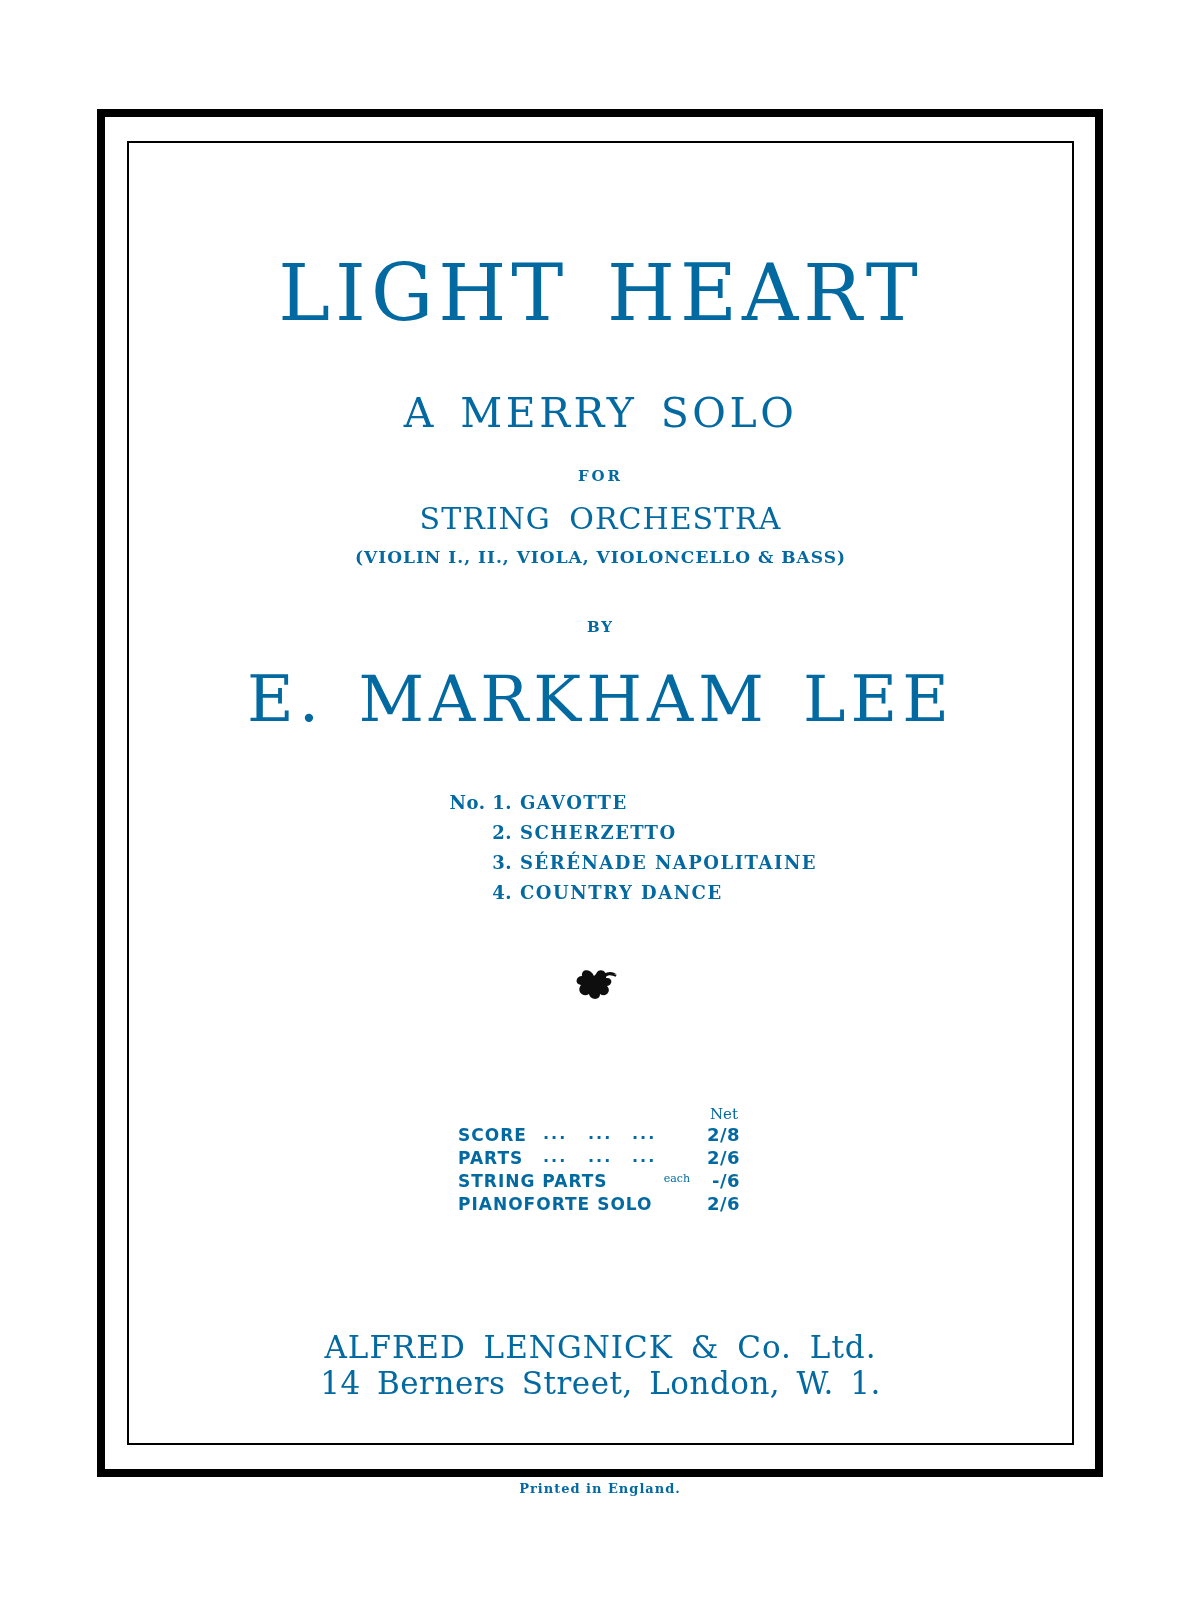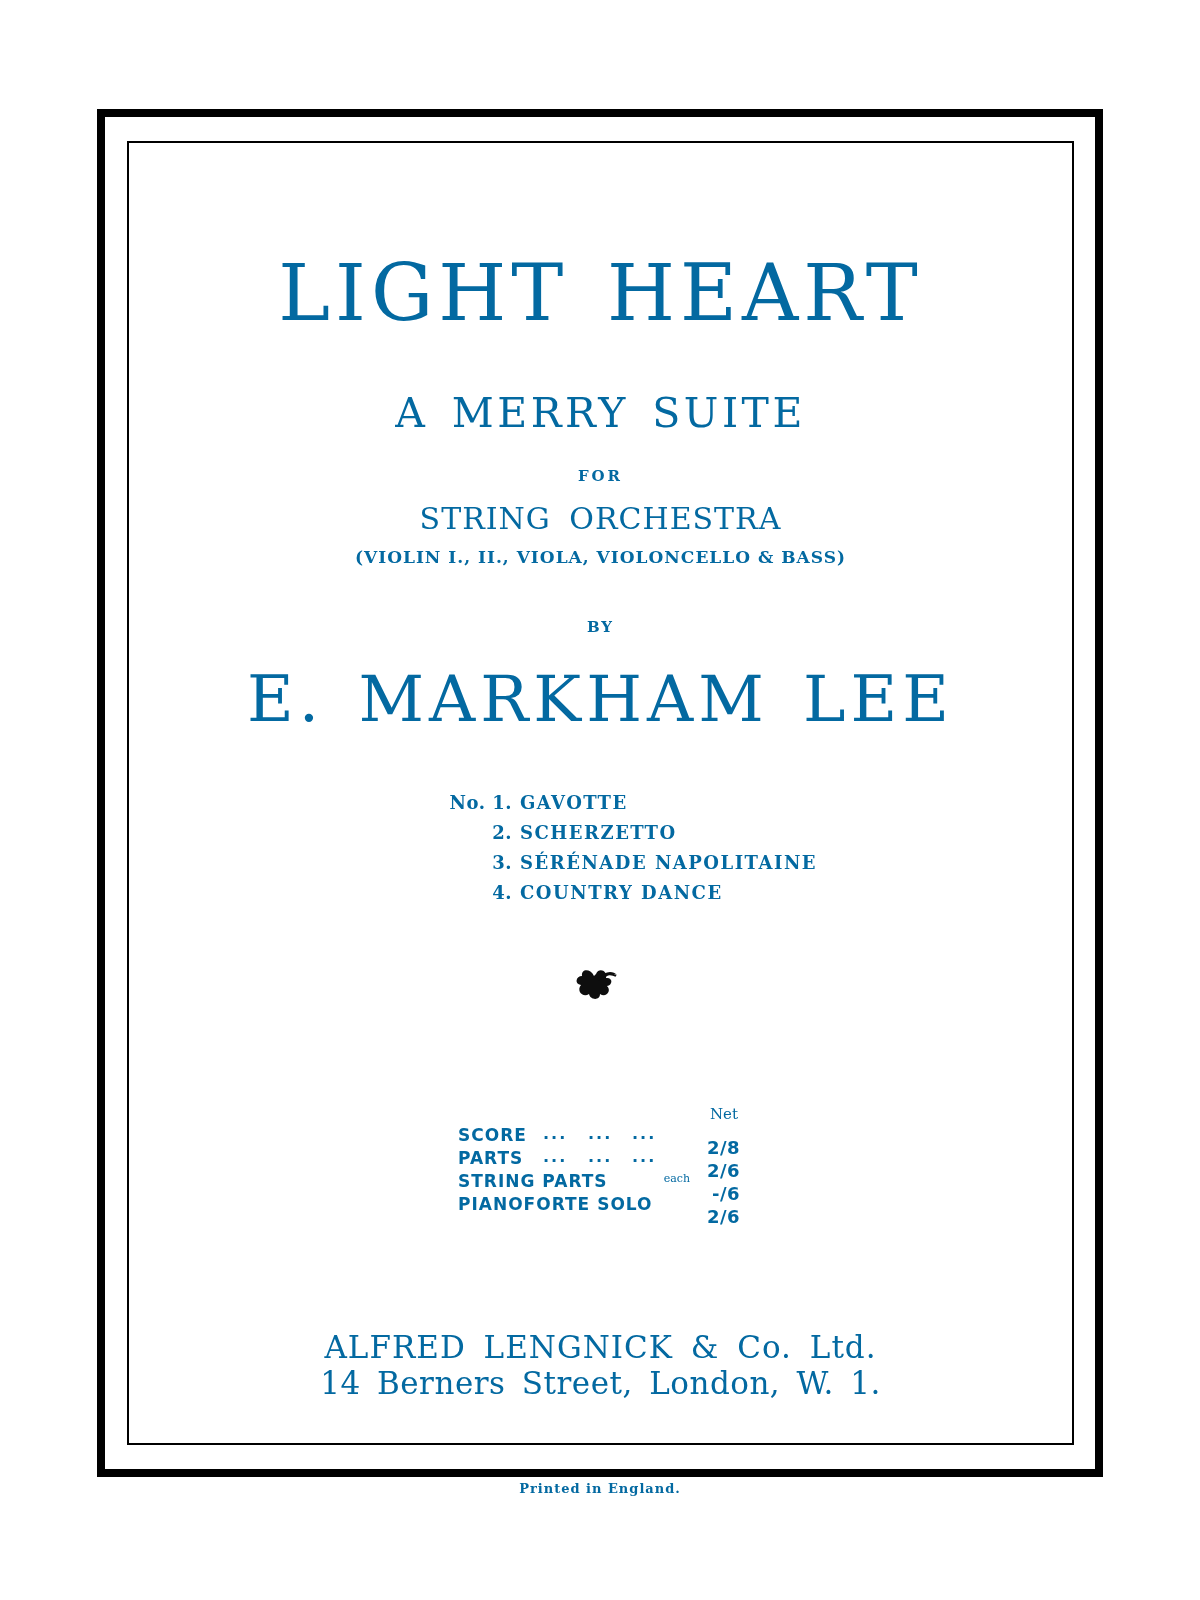--- a/index.html
+++ b/index.html
@@ -38,41 +38,41 @@
              font-family:"DejaVu Sans","Liberation Sans",sans-serif;margin-top:40px; }
   .net-row { text-align:right; font-family:"DejaVu Serif","Liberation Serif",serif;
              font-size:15px; height:17px; line-height:15px; padding-right:2px; }
   .price-row { position:relative; height:23px; }
   .pl-label { position:absolute; left:0; top:3px; font-size:17px; font-weight:bold;
               letter-spacing:1px; white-space:nowrap; line-height:1; }
   .pl-dots  { position:absolute; top:0px; font-size:16px; font-weight:bold; letter-spacing:2px; line-height:1.2; }
   .d1 { left:85px; } .d2 { left:130px; } .d3 { left:174px; }
   .pl-qualifier { position:absolute; right:50px; top:3px;
                   font-family:"DejaVu Serif","Liberation Serif",serif; font-size:11px; line-height:1; }
-  .pl-price { position:absolute; right:0; top:15px; font-size:18px; font-weight:bold;
+  .pl-price { position:absolute; right:0; top:2px; font-size:18px; font-weight:bold;
               letter-spacing:0.5px; line-height:1; }
 
   .publisher { top:1190px; font-size:31px; letter-spacing:1px; word-spacing:7px; }
   .address   { top:1226px; font-size:31px; letter-spacing:0.5px; word-spacing:6px; }
 
   .printed-note { position:absolute; left:0; right:0; top:1481px; text-align:center;
                   font-size:13px; font-weight:bold; letter-spacing:1px; }
 </style>
 </head>
 <body>
 
 <div class="page">
 
   <div class="outer-frame"></div>
   <div class="inner-frame"></div>
 
   <div class="content">
 
     <div class="c title">LIGHT HEART</div>
-    <div class="c subtitle">A MERRY SUITE</div>
+    <div class="c subtitle">A MERRY SOLO</div>
     <div class="c for-label">FOR</div>
     <div class="c ensemble">STRING ORCHESTRA</div>
     <div class="c instruments">(VIOLIN I., II., VIOLA, VIOLONCELLO &amp; BASS)</div>
     <div class="c by-label">BY</div>
     <div class="c composer">E. MARKHAM LEE</div>
 
     <div class="movements">
       <div class="mov-row">
         <span class="mov-num">No. 1.</span>
         <span>GAVOTTE</span>

